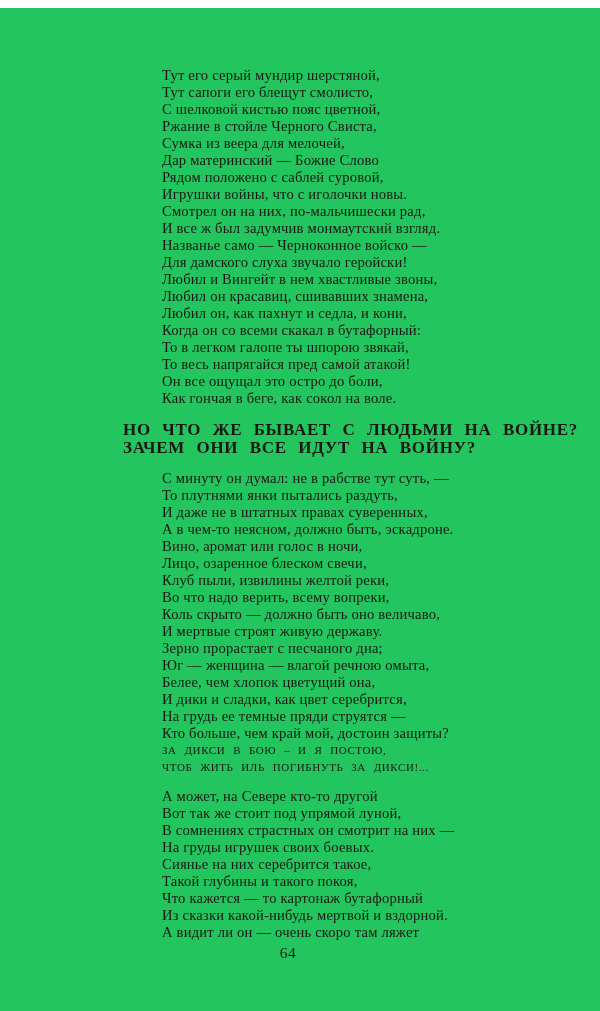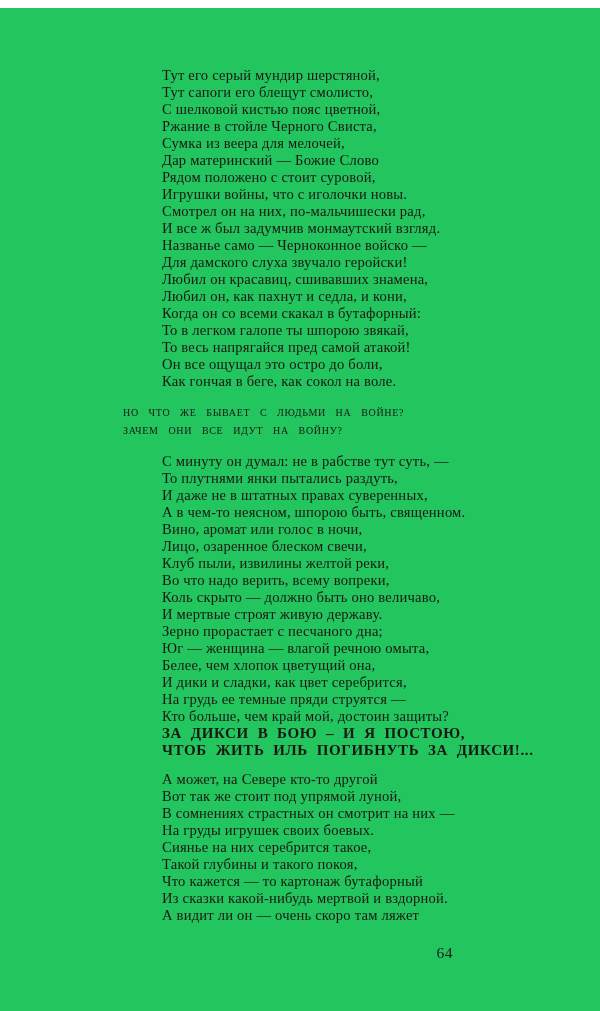--- a/index.html
+++ b/index.html
@@ -27,82 +27,83 @@
     margin: 0 0 0 162px;
     font-size: 14.6px;
     line-height: 17px;
     letter-spacing: 0.2px;
   }
   .poem-line {
     white-space: nowrap;
   }
   .section-heading {
     margin: 14px 0 13px 123px;
-    font-size: 10px;
-    font-weight: normal;
+    font-size: 17px;
+    font-weight: bold;
     line-height: 18px;
     word-spacing: 6.5px;
     letter-spacing: 0.7px;
   }
   .stanza .bold-line {
-    font-weight: bold;
-    font-size: 15px;
+    font-weight: normal;
+    font-size: 11px;
     word-spacing: 4.5px;
     letter-spacing: 0.6px;
   }
   .stanza-gap {
     margin-top: 12px;
   }
   .page-number {
     position: absolute;
     top: 936px;
     left: 123px;
     width: 330px;
-    text-align: right;
+    text-align: center;
     font-size: 15.5px;
     letter-spacing: 0.5px;
   }
 </style>
 </head>
 <body>
 
 <div class="page">
 
   <div class="stanza">
     <div class="poem-line">Тут его серый мундир шерстяной,</div>
     <div class="poem-line">Тут сапоги его блещут смолисто,</div>
     <div class="poem-line">С шелковой кистью пояс цветной,</div>
     <div class="poem-line">Ржание в стойле Черного Свиста,</div>
     <div class="poem-line">Сумка из веера для мелочей,</div>
     <div class="poem-line">Дар материнский — Божие Слово</div>
-    <div class="poem-line">Рядом положено с стоит суровой,</div>
+    <div class="poem-line">Рядом положено с саблей суровой,</div>
     <div class="poem-line">Игрушки войны, что с иголочки новы.</div>
     <div class="poem-line">Смотрел он на них, по-мальчишески рад,</div>
     <div class="poem-line">И все ж был задумчив монмаутский взгляд.</div>
     <div class="poem-line">Названье само — Черноконное войско —</div>
     <div class="poem-line">Для дамского слуха звучало геройски!</div>
+    <div class="poem-line">Любил и Вингейт в нем хвастливые звоны,</div>
     <div class="poem-line">Любил он красавиц, сшивавших знамена,</div>
     <div class="poem-line">Любил он, как пахнут и седла, и кони,</div>
     <div class="poem-line">Когда он со всеми скакал в бутафорный:</div>
     <div class="poem-line">То в легком галопе ты шпорою звякай,</div>
     <div class="poem-line">То весь напрягайся пред самой атакой!</div>
     <div class="poem-line">Он все ощущал это остро до боли,</div>
     <div class="poem-line">Как гончая в беге, как сокол на воле.</div>
   </div>
 
   <div class="section-heading">
     <div class="poem-line">НО ЧТО ЖЕ БЫВАЕТ С ЛЮДЬМИ НА ВОЙНЕ?</div>
     <div class="poem-line">ЗАЧЕМ ОНИ ВСЕ ИДУТ НА ВОЙНУ?</div>
   </div>
 
   <div class="stanza">
     <div class="poem-line">С минуту он думал: не в рабстве тут суть, —</div>
     <div class="poem-line">То плутнями янки пытались раздуть,</div>
     <div class="poem-line">И даже не в штатных правах суверенных,</div>
-    <div class="poem-line">А в чем-то неясном, шпорою быть, священном.</div>
+    <div class="poem-line">А в чем-то неясном, должно быть, эскадроне.</div>
     <div class="poem-line">Вино, аромат или голос в ночи,</div>
     <div class="poem-line">Лицо, озаренное блеском свечи,</div>
     <div class="poem-line">Клуб пыли, извилины желтой реки,</div>
     <div class="poem-line">Во что надо верить, всему вопреки,</div>
     <div class="poem-line">Коль скрыто — должно быть оно величаво,</div>
     <div class="poem-line">И мертвые строят живую державу.</div>
     <div class="poem-line">Зерно прорастает с песчаного дна;</div>
     <div class="poem-line">Юг — женщина — влагой речною омыта,</div>
     <div class="poem-line">Белее, чем хлопок цветущий она,</div>
     <div class="poem-line">И дики и сладки, как цвет серебрится,</div>

